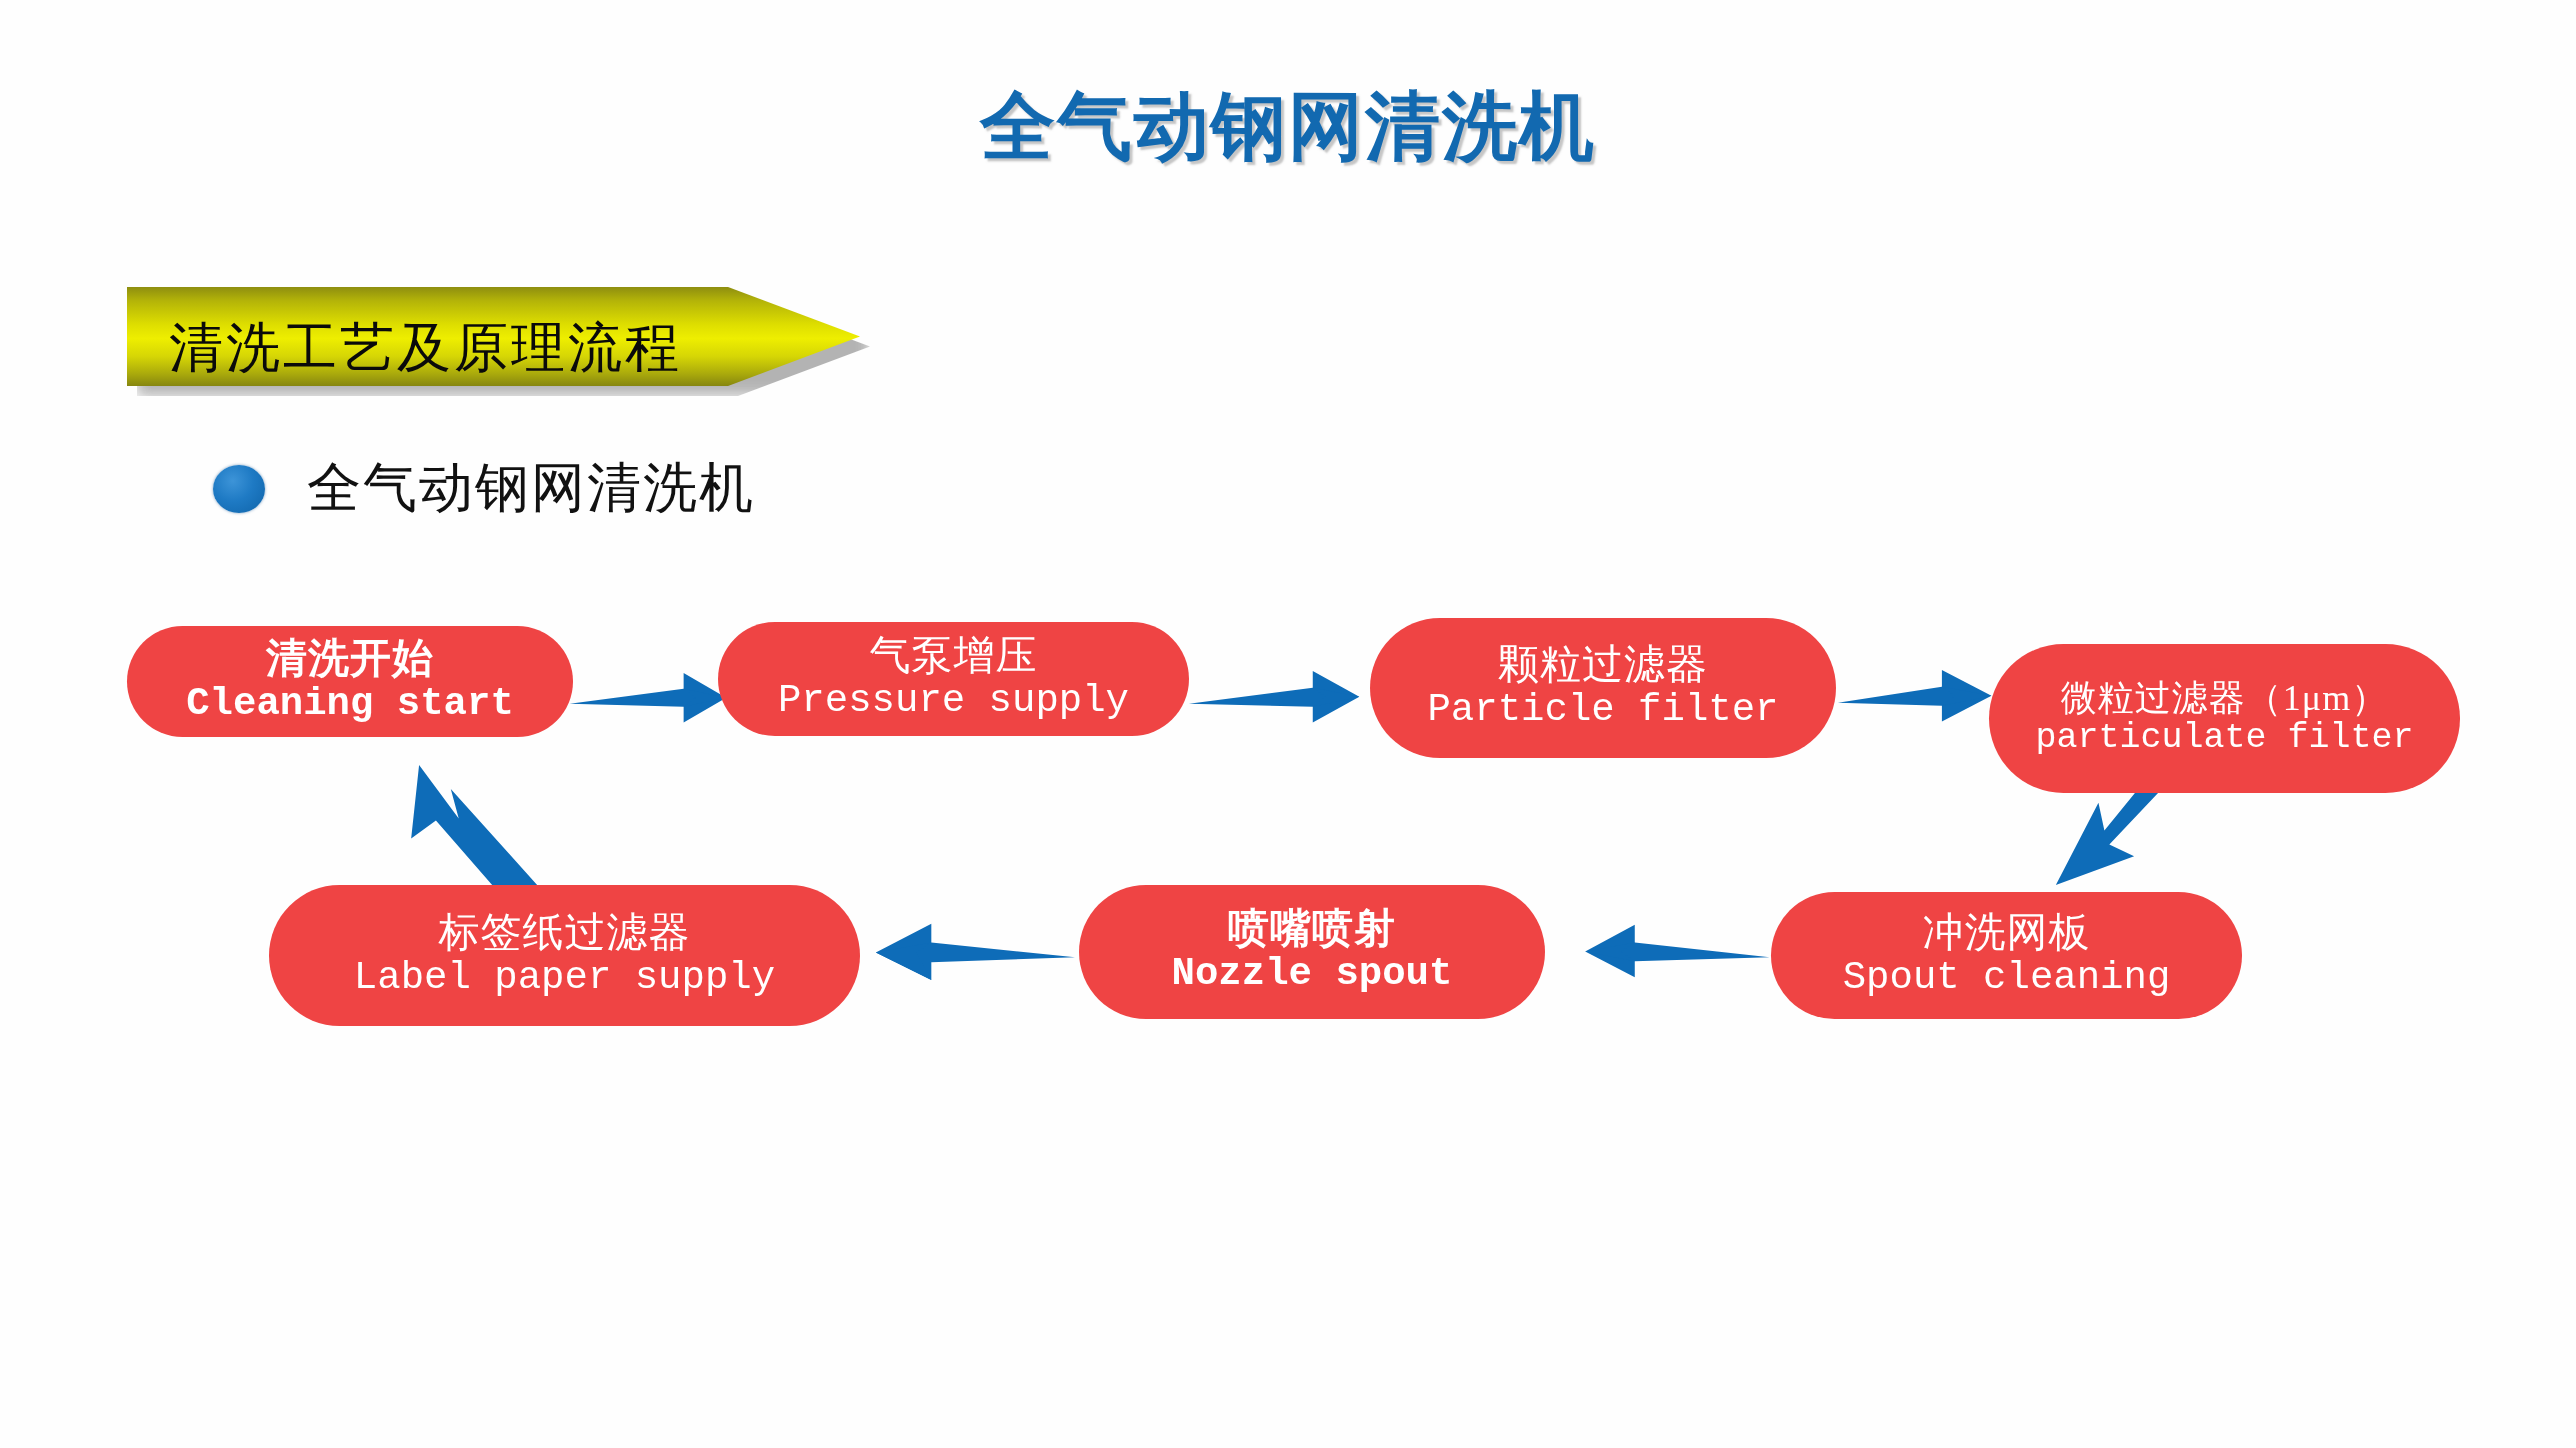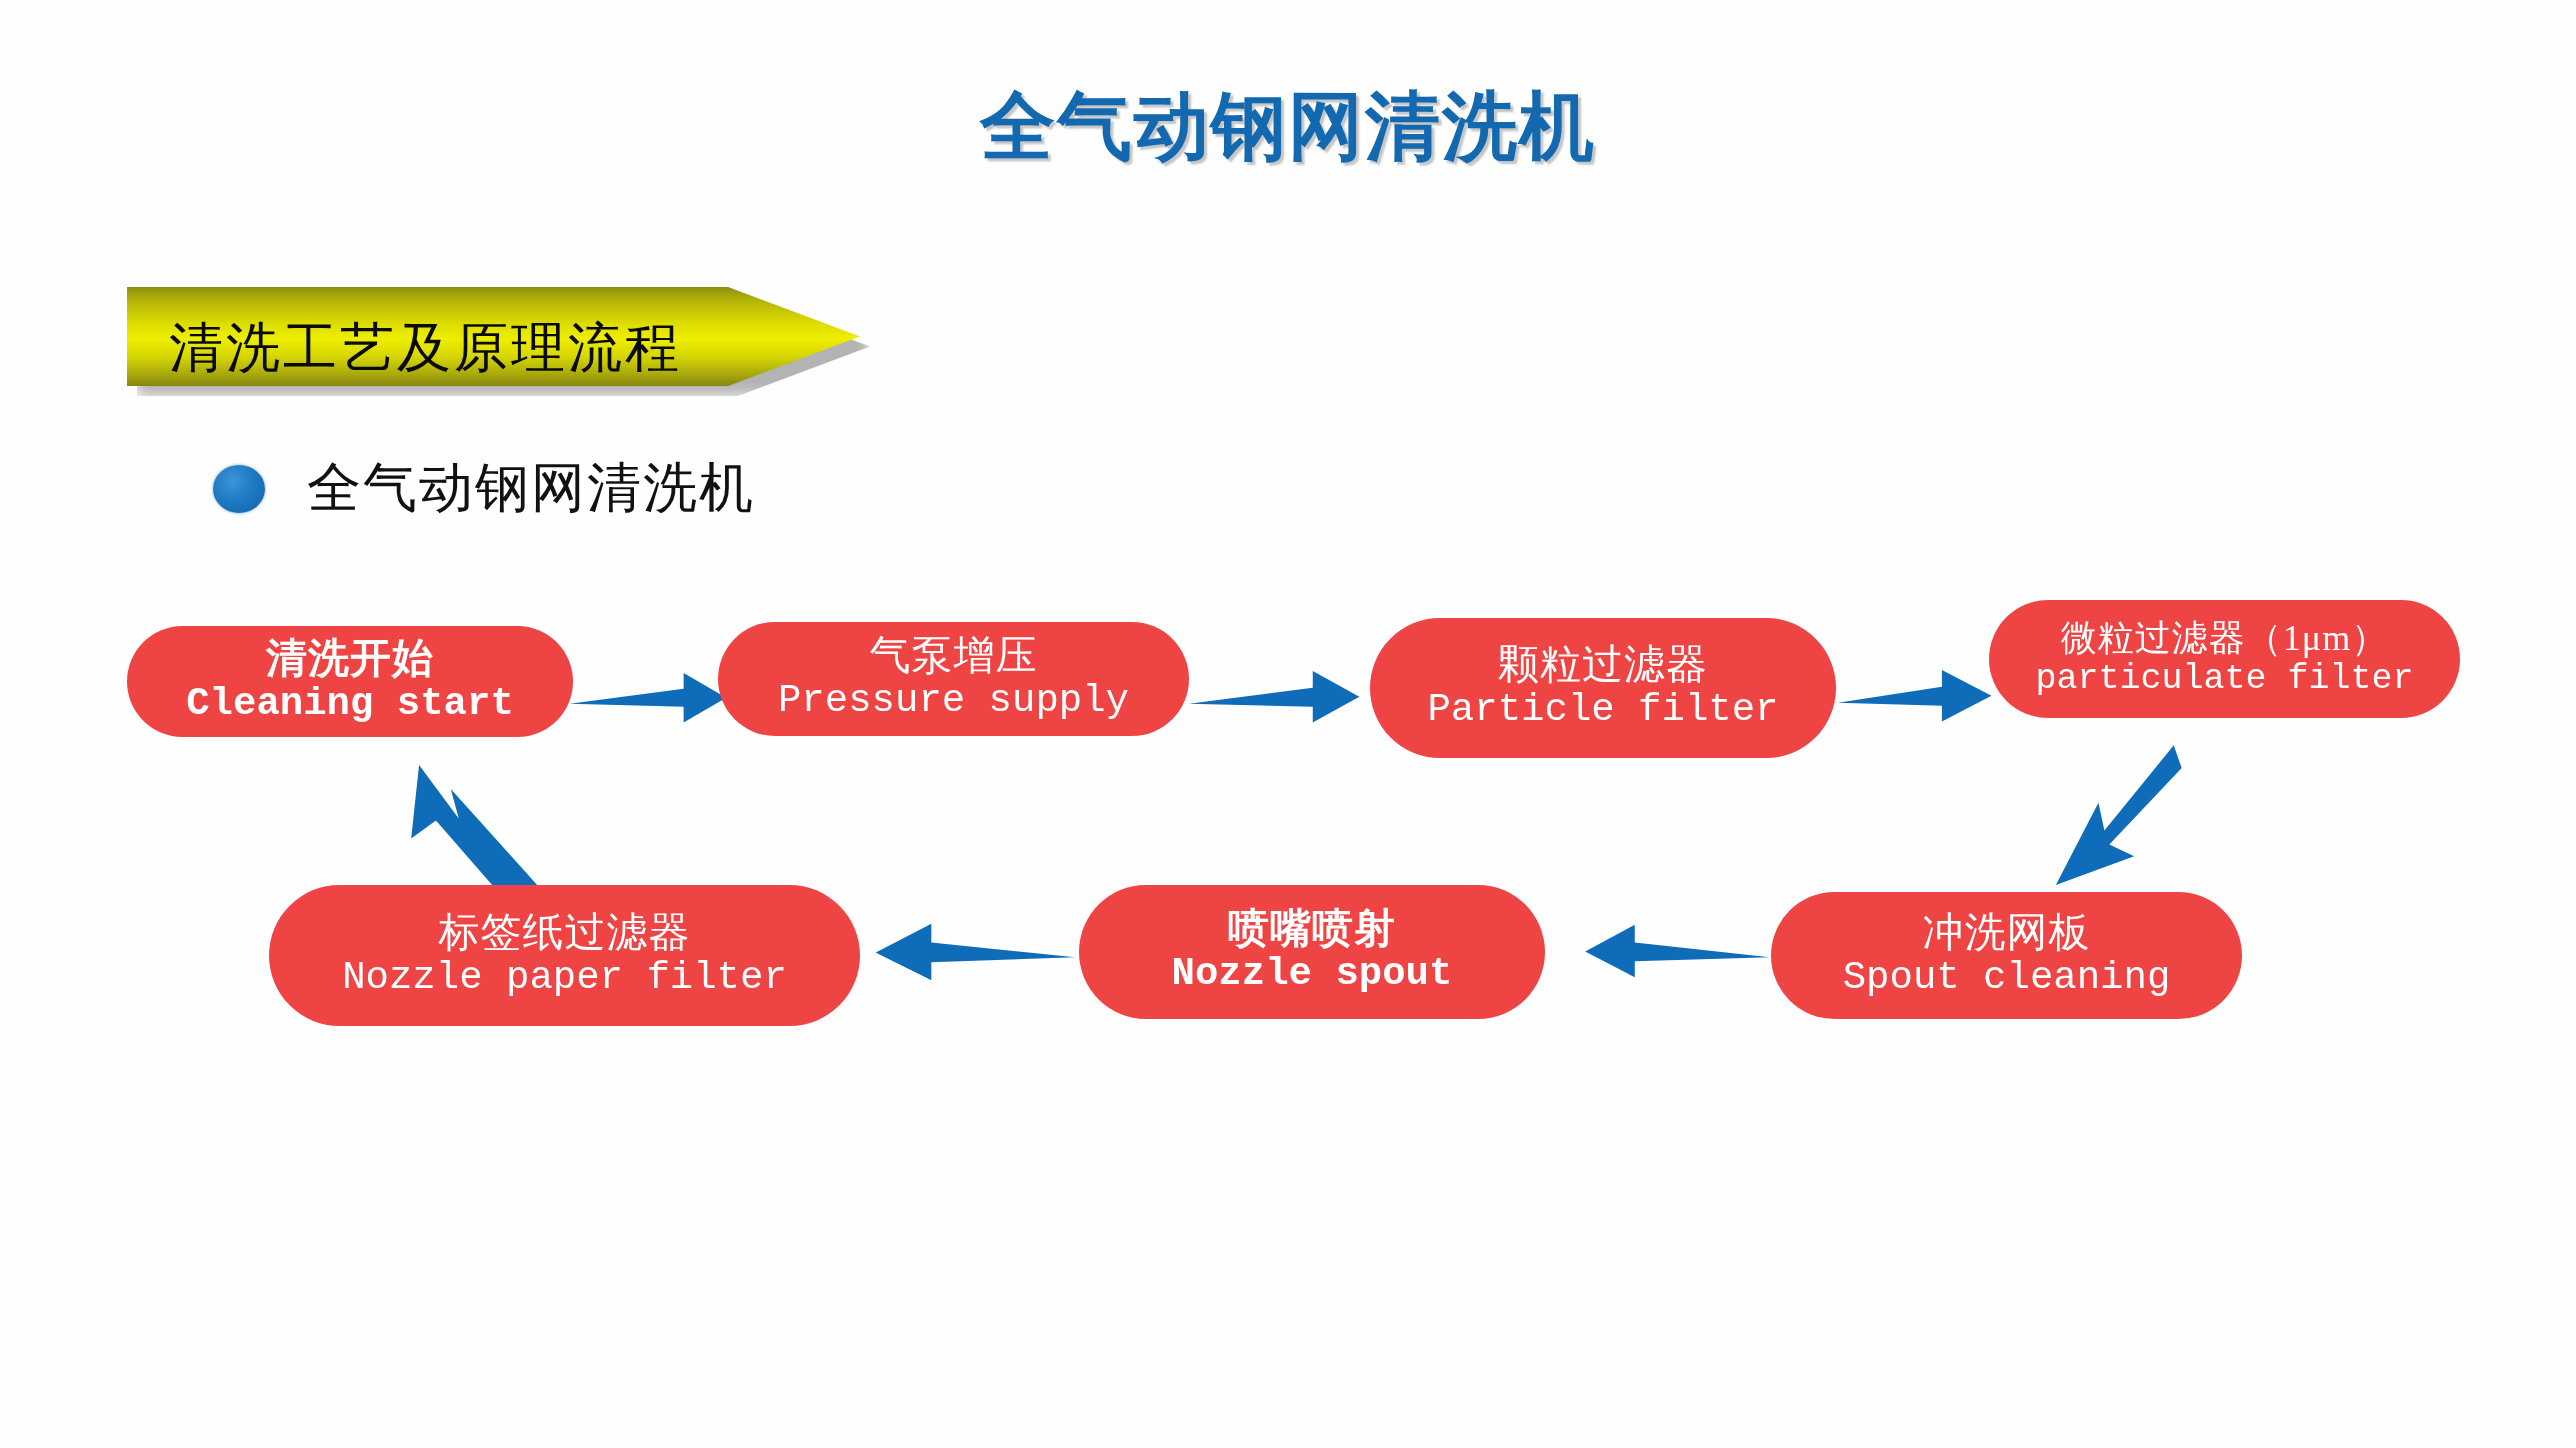--- a/index.html
+++ b/index.html
@@ -217,34 +217,34 @@
   <div class="flow-node" style="left:718px; top:622px; width:471px; height:114px;">
     <span class="node-cn">气泵增压</span>
     <span class="node-en">Pressure supply</span>
   </div>
 
   <div class="flow-node" style="left:1370px; top:618px; width:466px; height:140px;">
     <span class="node-cn">颗粒过滤器</span>
     <span class="node-en">Particle filter</span>
   </div>
 
-  <div class="flow-node" style="left:1989px; top:600px; width:471px; height:118px;">
+  <div class="flow-node" style="left:1989px; top:644px; width:471px; height:149px;">
     <span class="node-cn small">微粒过滤器（1μm）</span>
     <span class="node-en small">particulate filter</span>
   </div>
 
   <div class="flow-node" style="left:1771px; top:892px; width:471px; height:127px;">
     <span class="node-cn">冲洗网板</span>
     <span class="node-en">Spout cleaning</span>
   </div>
 
   <div class="flow-node" style="left:1079px; top:885px; width:466px; height:134px;font-weight:bold;">
     <span class="node-cn">喷嘴喷射</span>
     <span class="node-en">Nozzle spout</span>
   </div>
 
   <div class="flow-node" style="left:269px; top:885px; width:591px; height:141px;">
     <span class="node-cn">标签纸过滤器</span>
-    <span class="node-en">Nozzle paper filter</span>
+    <span class="node-en">Label paper supply</span>
   </div>
 
 </div>
 
 
 </body></html>

